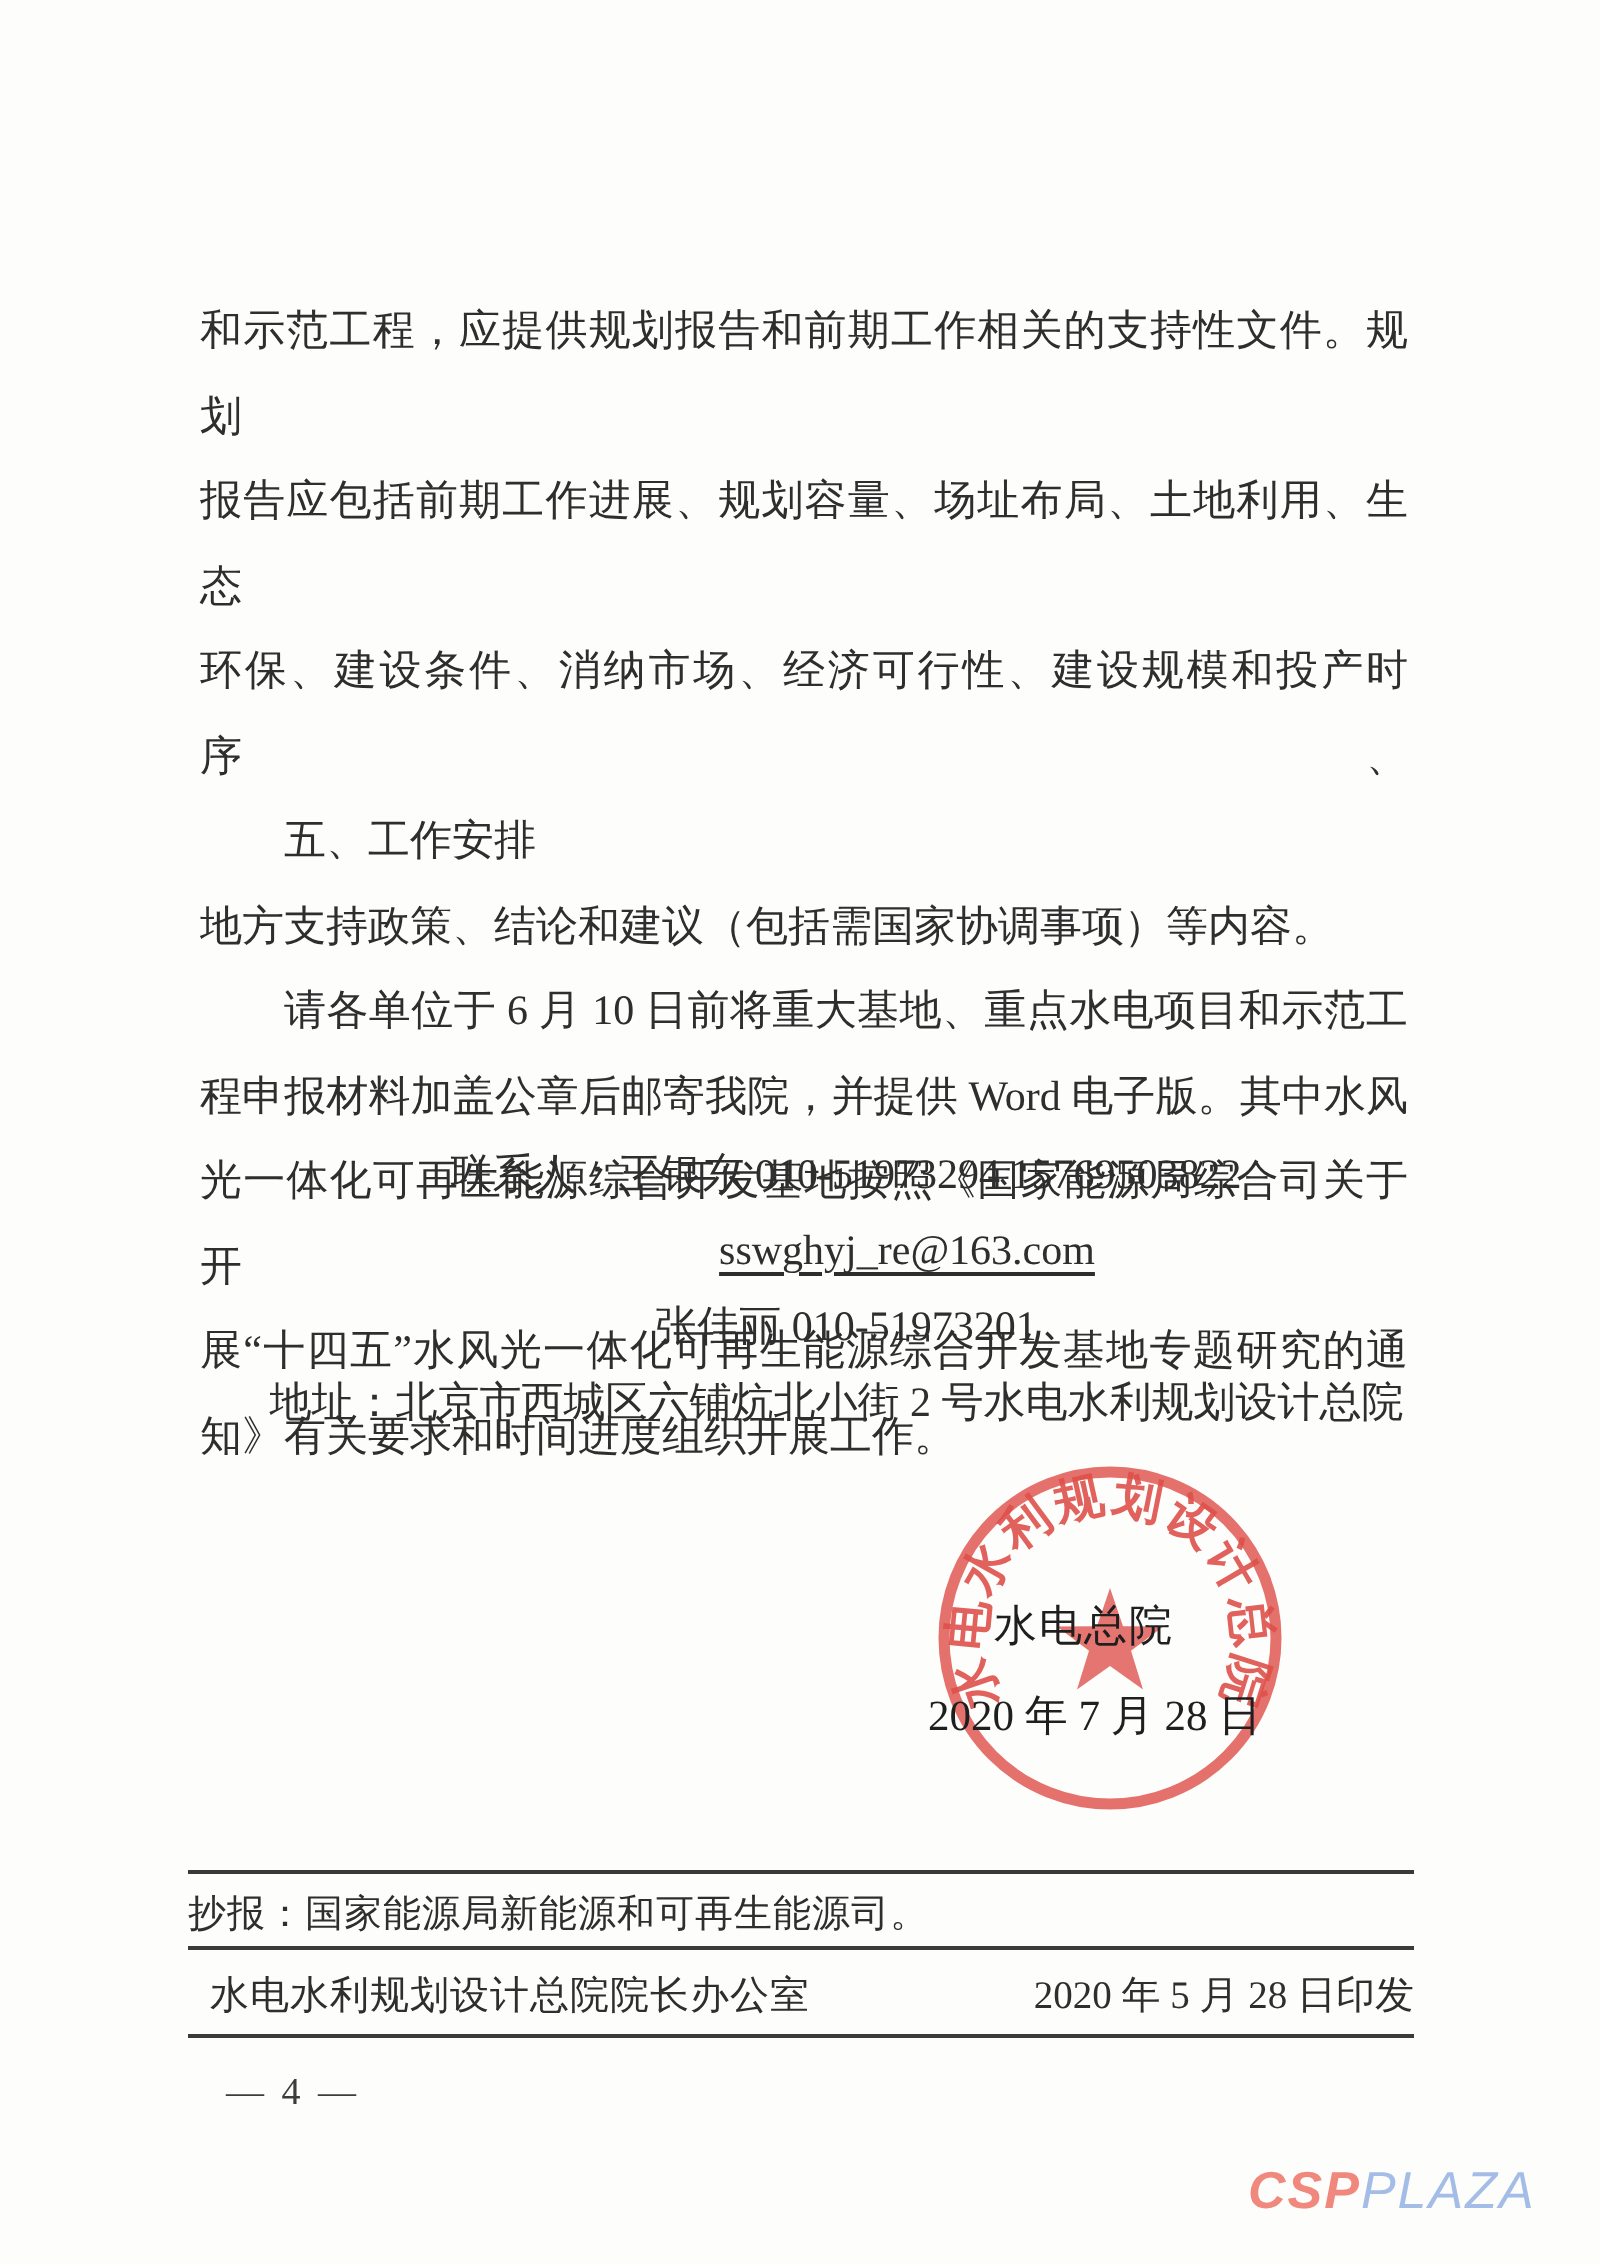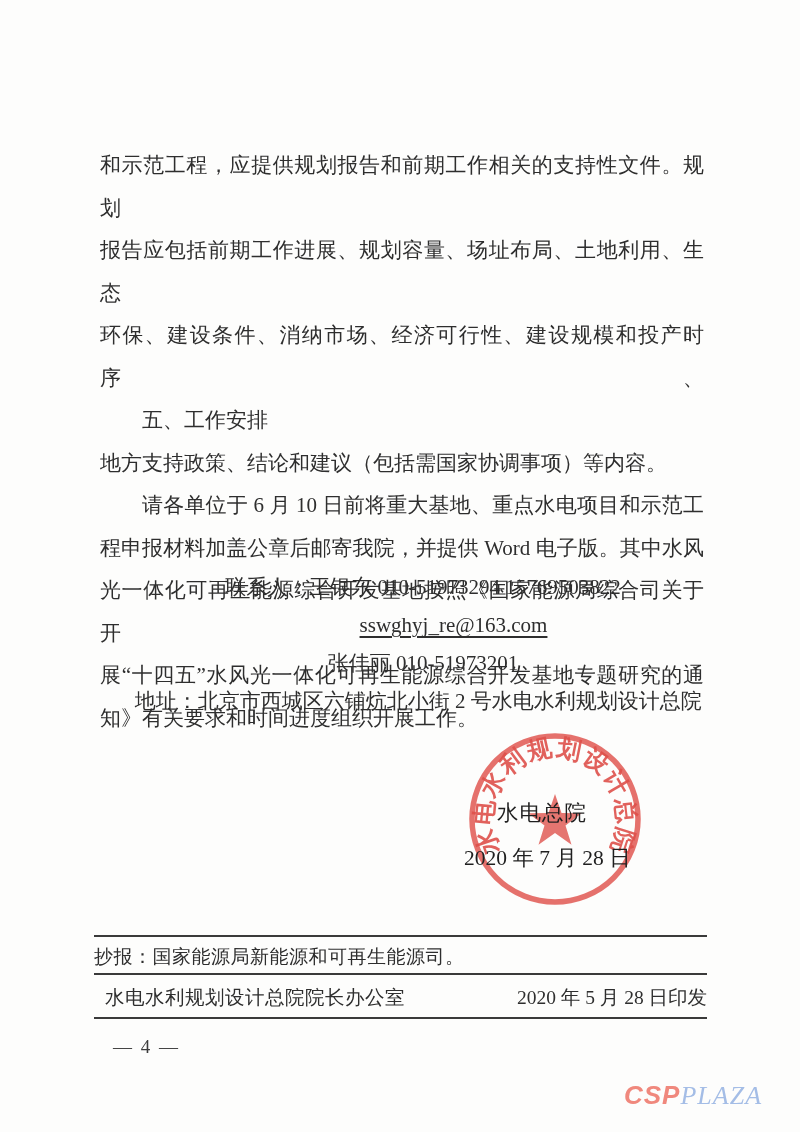--- a/index.html
+++ b/index.html
@@ -53,21 +53,21 @@
   }
   .issuer-row .office{padding-left:11px;letter-spacing:0.5px;}
   .page-num{position:absolute;left:113px;top:1036px;font-size:19px;color:#3c3c3c;letter-spacing:2px;}
   
   .watermark{
     position:absolute;left:624px;top:1082px;
     font-family:"Liberation Sans","DejaVu Sans",sans-serif;
     font-style:italic;font-size:26px;line-height:26px;white-space:nowrap;
   }
   .wm-csp{font-weight:bold;color:#f0887d;letter-spacing:1px;}
-  .wm-plaza{font-weight:400;color:#a4bde6;letter-spacing:1px;font-family:Liberation Serif, serif;}
+  .wm-plaza{font-weight:400;color:#a4bde6;letter-spacing:1px;}
 </style>
 </head>
 <body>
 
 <div class="page">
 
   <div class="body-block">
     <div class="bl fill">和示范工程，应提供规划报告和前期工作相关的支持性文件。规划</div>
     <div class="bl fill">报告应包括前期工作进展、规划容量、场址布局、土地利用、生态</div>
     <div class="bl fill">环保、建设条件、消纳市场、经济可行性、建设规模和投产时序、</div>

